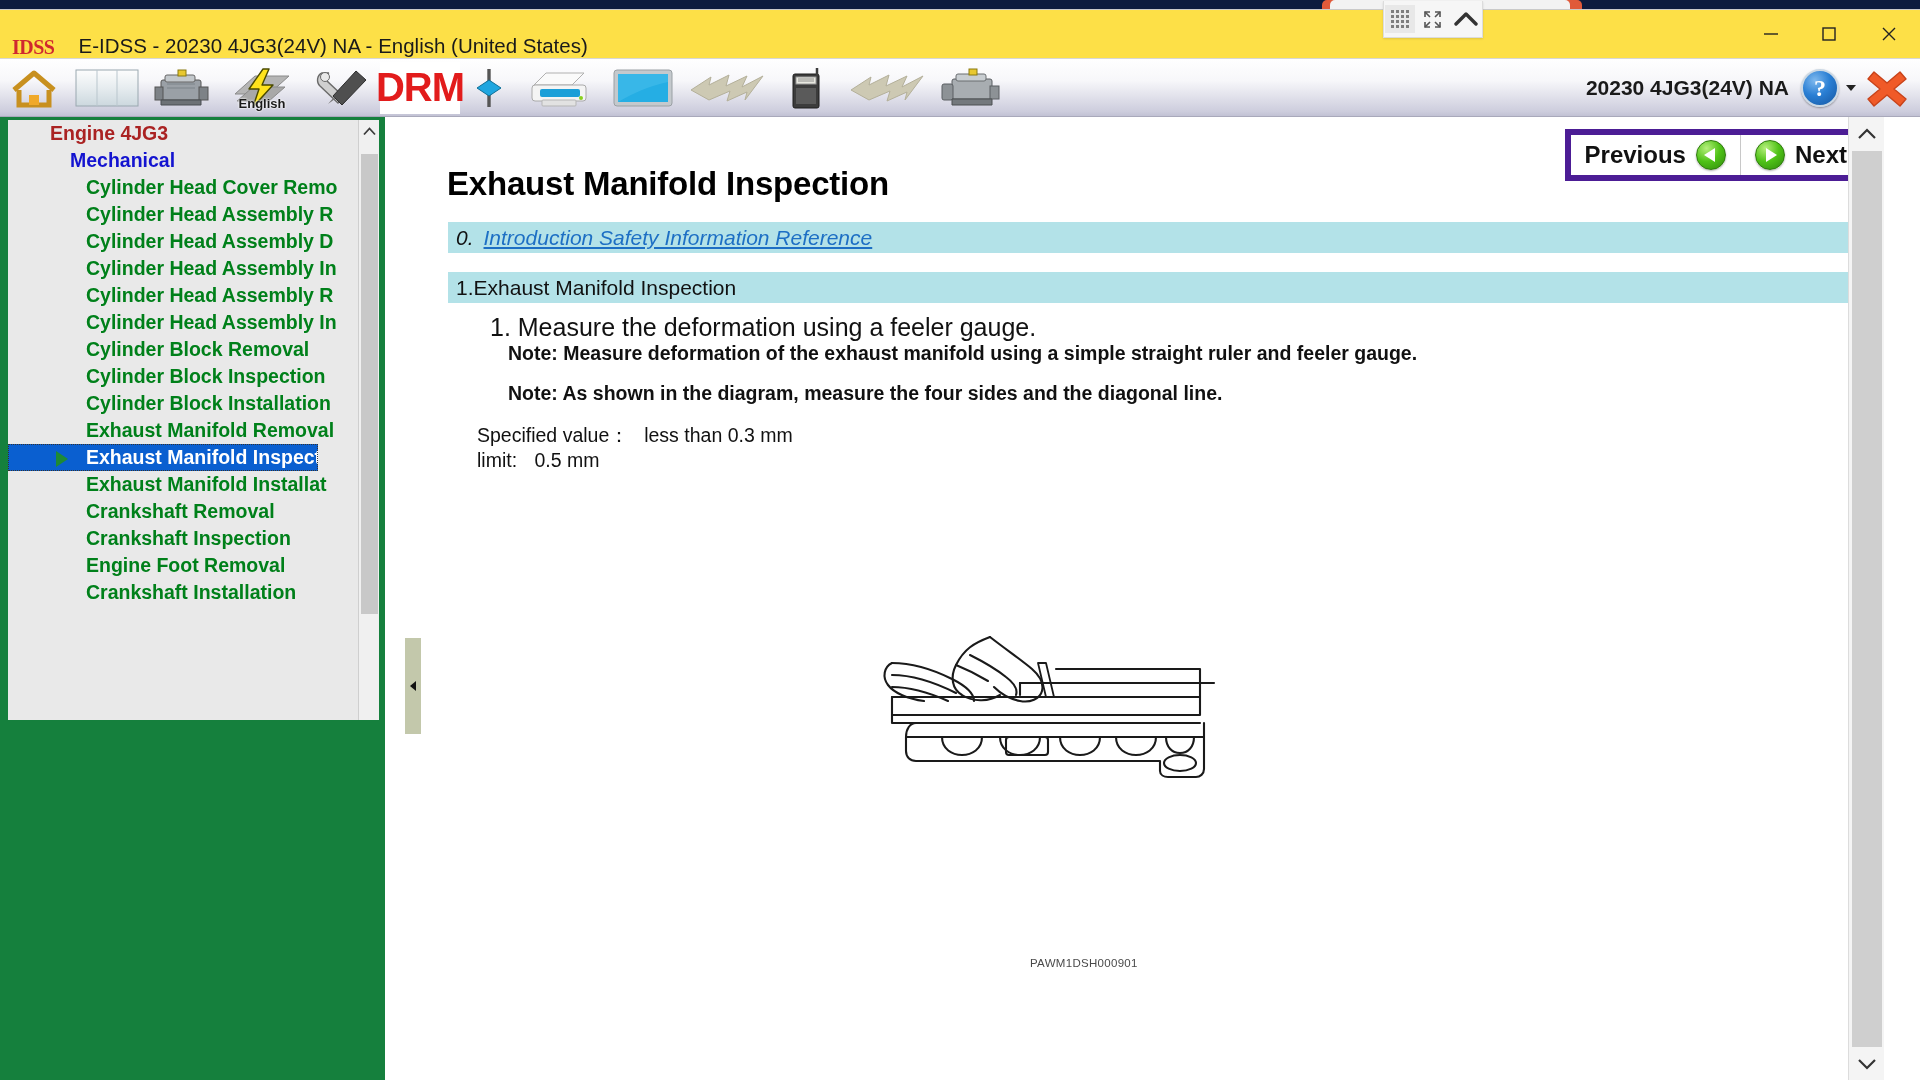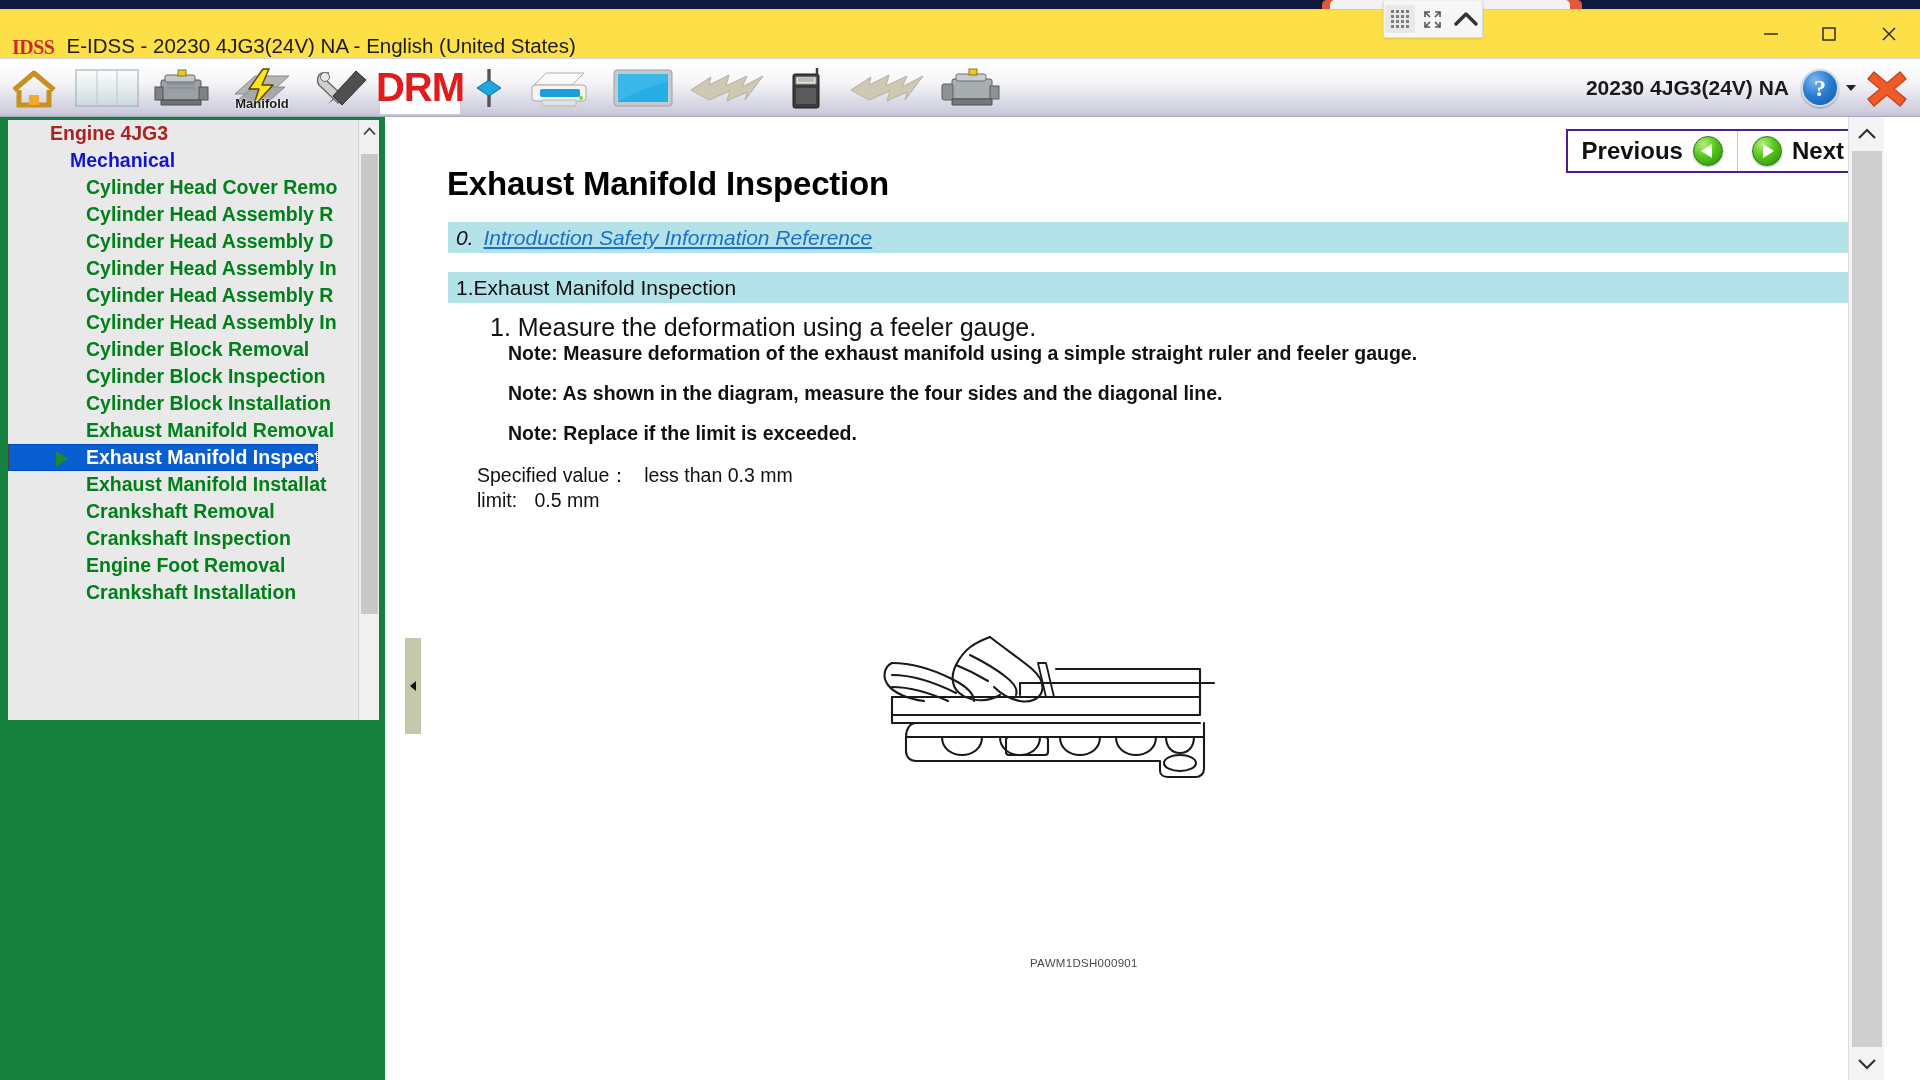--- a/index.html
+++ b/index.html
@@ -44,21 +44,21 @@
   #idss-logo {
     margin-left: 12px;
     font-family: "Liberation Serif", serif;
     font-size: 20px; font-weight: 700;
     color: #d0282f;
     letter-spacing: -0.5px;
     line-height: 1;
     position: relative; top: -1px;
   }
   #title-text {
-    margin-left: 12px;
+    margin-left: 24px;
     font-size: 20.5px;
     color: #1a1a1a;
     font-weight: 400;
     white-space: nowrap;
   }
 
   
   #float-toolbar {
     position: absolute; left: 1383px; top: -9px;
     height: 37px; width: 100px;
@@ -165,22 +165,22 @@
     display: flex; align-items: center; justify-content: center;
     color: #111; font-size: 14px;
   }
 
   
   #content {
     position: absolute; left: 430px; top: 0; right: 36px; height: 964px;
     background: #ffffff; overflow: hidden;
   }
   #nav-buttons {
-    position: absolute; right: 24px; top: 12px;
-    display: flex; border: 2px solid #4c1d95; background: #fde047;
+    position: absolute; right: 17px; top: 12px;
+    display: flex; border: 6px solid #4c1d95; background: #fde047;
   }
   .nav-btn {
     display: flex; align-items: center; gap: 10px;
     padding: 5px 14px; height: 40px;
     font-size: 24px; font-weight: 700; color: #111;
     background: #ffffff;
   }
   .nav-btn + .nav-btn { border-left: 1px solid #c8c8c8; }
   .green-circle {
     width: 30px; height: 30px; border-radius: 50%;
@@ -343,21 +343,21 @@
         <path d="M16 17h28M16 21h28" stroke="#7d848a"></path>
       </svg>
     </div>
 
     <div class="tb-item" style="width:88px">
       <svg class="ico" width="66" height="42" viewBox="0 0 66 42">
         <path d="M6 27 L26 9 L60 9 L40 27 Z" fill="#b5b5b5" stroke="#8a8a8a"></path>
         <path d="M8 34 L24 20 L56 20 L40 34 Z" fill="#a8a8a8" stroke="#8a8a8a"></path>
         <path d="M34 2 L20 22 L30 22 L24 40 L44 18 L33 18 L40 2 Z" fill="#ffe31c" stroke="#4a4a00" stroke-width="1.4" stroke-linejoin="round"></path>
       </svg>
-      <div class="tb-label-reflash">Manifold</div>
+      <div class="tb-label-reflash">English</div>
     </div>
 
     <div class="tb-item" style="width:74px">
       <svg class="ico" width="62" height="42" viewBox="0 0 62 42">
         <path d="M10 6c-5 2-6 9-2 13l18 17 6-6L14 13c-1-3 0-6 3-7z" fill="#cfcfcf" stroke="#6a6a6a" stroke-width="1.4"></path>
         <circle cx="13" cy="10" r="4.5" fill="#e9e9e9" stroke="#6a6a6a"></circle>
         <path d="M44 4l10 9-24 25-9-9z" fill="#4f4f4f" stroke="#2d2d2d"></path>
         <path d="M22 30l-6 7 7-5z" fill="#777"></path>
       </svg>
     </div>
@@ -502,21 +502,20 @@
 
       <div class="band" id="band-1">
         <span class="band-plain">1.</span>
         <span class="band-plain" style="padding-left:0">Exhaust Manifold Inspection</span>
       </div>
 
       <div id="steps">
         <div class="step-line">1. Measure the deformation using a feeler gauge.</div>
         <div class="note-line">Note: Measure deformation of the exhaust manifold using a simple straight ruler and feeler gauge.</div>
         <div class="note-line">Note: As shown in the diagram, measure the four sides and the diagonal line.</div>
-        <div class="note-line">Note: Replace if the limit is exceeded.</div>
         <div class="spec-block">
           <div class="sp-row">
             <span class="lbl">Specified value：</span>
             <span style="padding-left:10px">less than 0.3 mm</span>
           </div>
           <div class="sp-row">
             <span class="lbl">limit:</span>
             <span style="padding-left:12px">0.5 mm</span>
           </div>
         </div>

